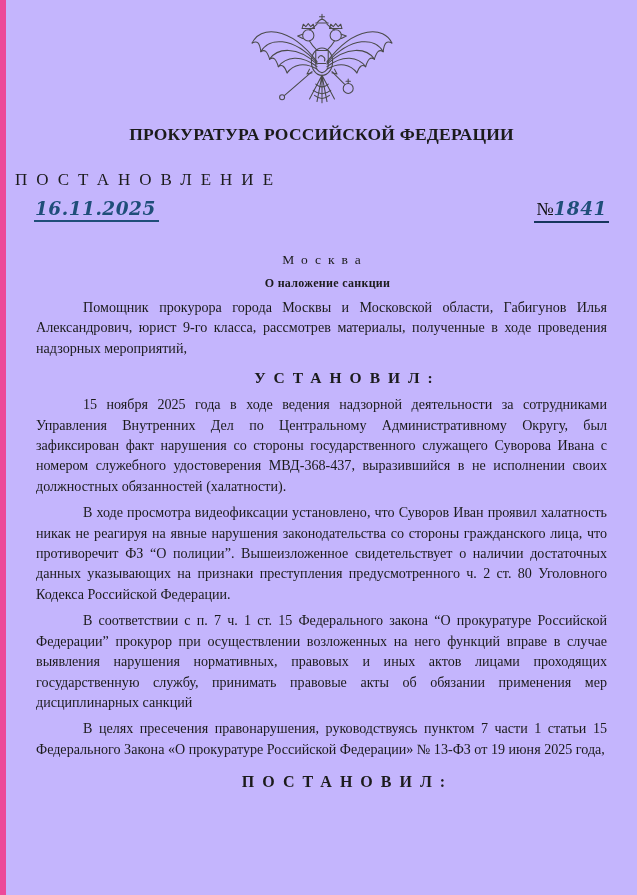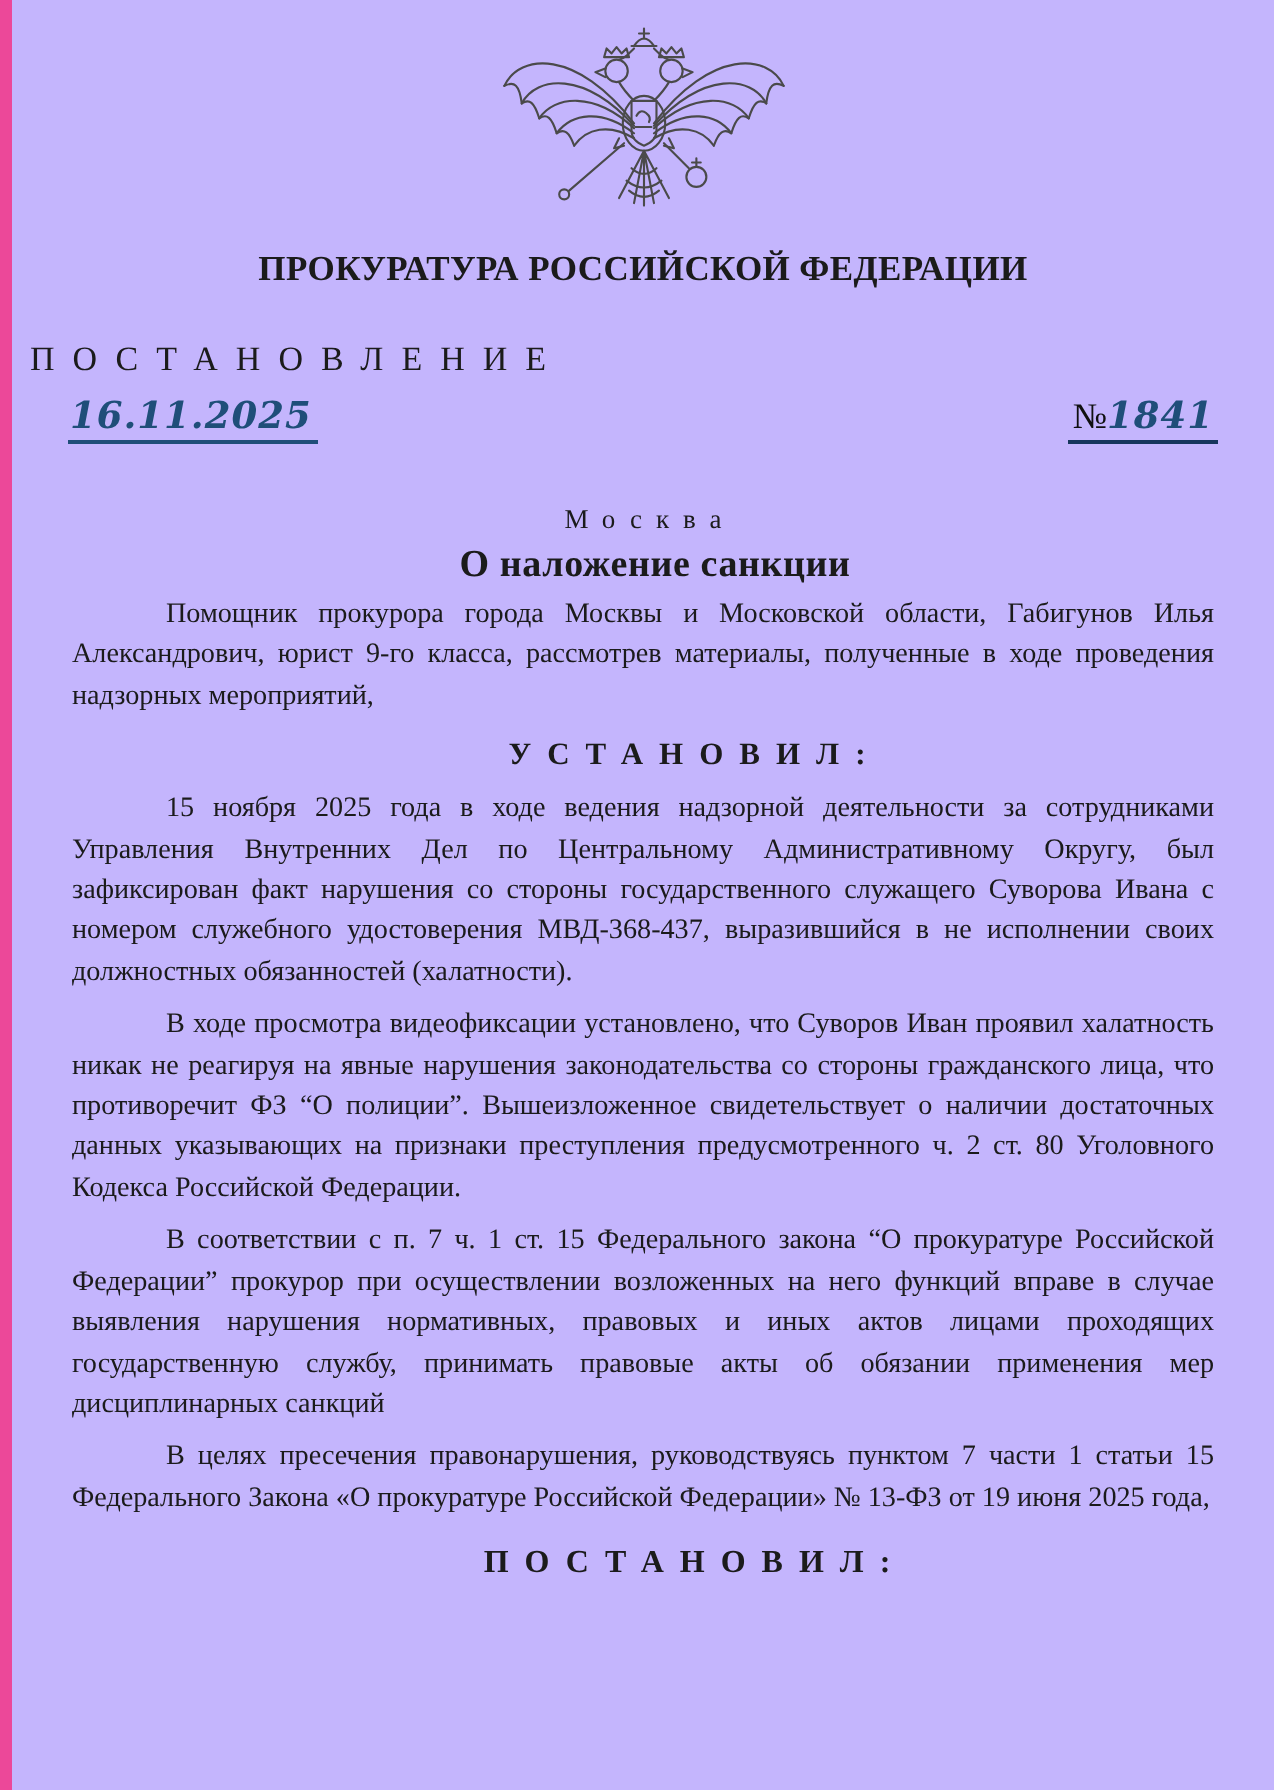--- a/index.html
+++ b/index.html
@@ -24,21 +24,21 @@
     margin:6px 28px 0 28px;height:26px;
   }
   .hand{
     font-family:"DejaVu Serif", serif;font-style:italic;font-weight:700;
     color:#1f4e79;font-size:18.5px;letter-spacing:0.5px;
   }
   .date{border-bottom:2px solid #1f4e79;padding:0 3px 1px 1px;display:inline-block;}
   .num{border-bottom:2px solid #17365d;padding:0 2px 1px 2px;display:inline-block;}
   .num .sign{font-family:"Liberation Serif", serif;font-style:normal;font-weight:400;color:#101010;font-size:18px;}
   .city{margin-top:29px;text-align:center;font-weight:400;font-size:13.5px;letter-spacing:7px;text-indent:7px;line-height:16px;}
-  .subject{margin-top:7px;text-align:center;font-weight:700;font-size:19px;letter-spacing:0.3px;line-height:16px;padding-left:12px;}
+  .subject{margin-top:7px;text-align:center;font-weight:700;font-size:12px;letter-spacing:0.3px;line-height:16px;padding-left:12px;}
   p.body{
     margin:6px 30px 0 30px;
     font-size:14.1px;line-height:20.4px;
     text-align:justify;text-indent:47px;
   }
   .section-heading{
     margin-top:10px;text-align:center;font-weight:700;font-size:15.5px;
     letter-spacing:8px;text-indent:8px;line-height:20px;padding-left:44px;
   }
   .section-heading.resolved{margin-top:13px;font-size:16px;}

